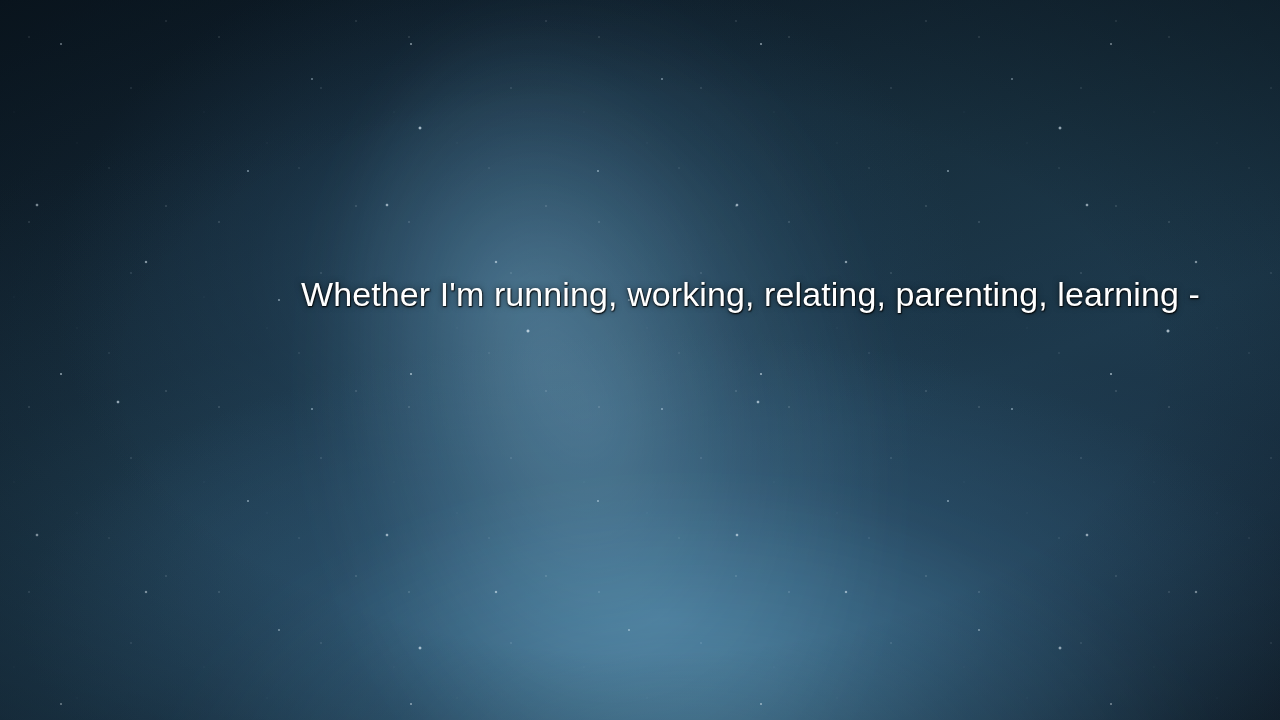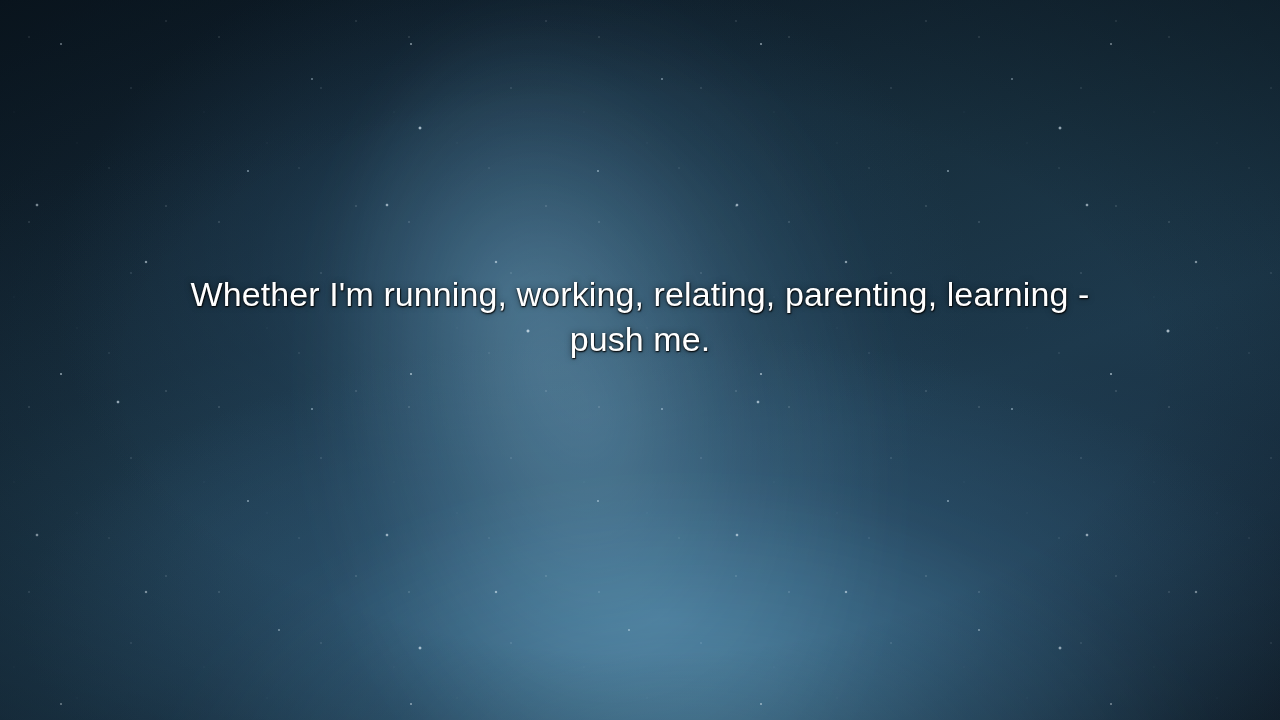--- a/index.html
+++ b/index.html
@@ -117,21 +117,21 @@
       radial-gradient(3.2px 3.2px at 528px 331px, rgba(255,255,255,1), rgba(210,236,253,0.45) 38%, transparent 66%);
     background-size: 640px 520px;
   }
 
   
   .quote-wrap {
     position: absolute;
     left: 0;
     right: 0;
     top: 272px;
-    text-align: center;
+    text-align: right;
     padding: 0 40px;
     box-sizing: border-box;
   }
 
   .quote-text {
     margin: 0;
     font-family: "Liberation Sans", sans-serif;
     font-size: 34px;
     line-height: 45px;
     font-weight: 400;
@@ -172,17 +172,16 @@
   <div class="stars stars-fine"></div>
   <div class="stars stars-mid"></div>
   <div class="stars stars-bright"></div>
   <div class="stars stars-sparse"></div>
 
   <div class="vignette"></div>
 
   <div class="quote-wrap">
     <p class="quote-text">
       <span class="quote-line">Whether I'm running, working, relating, parenting, learning -</span>
-      <span class="quote-line">push me.</span>
     </p>
   </div>
 
 </div>
 
 </body></html>

